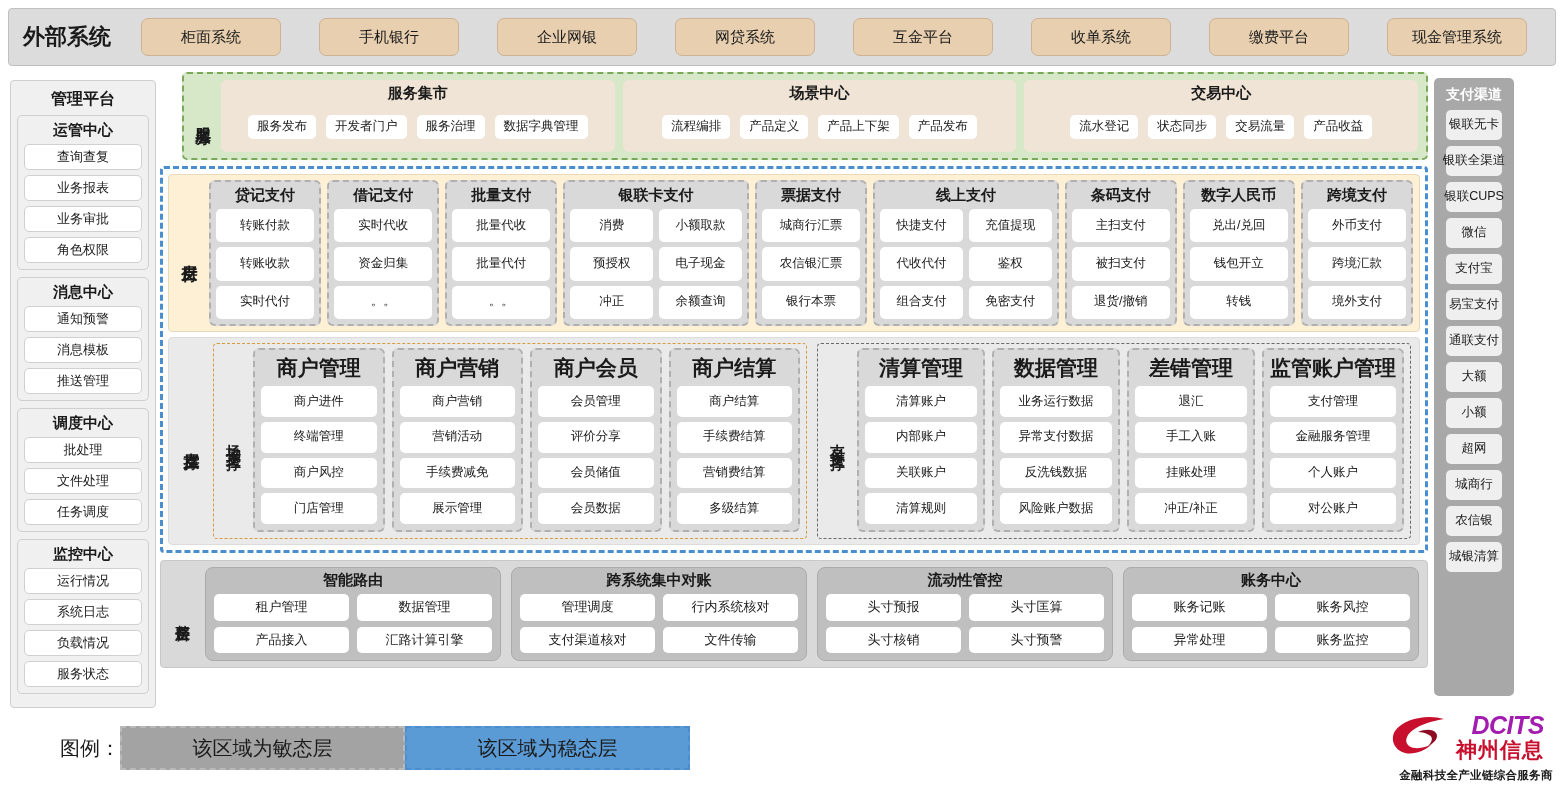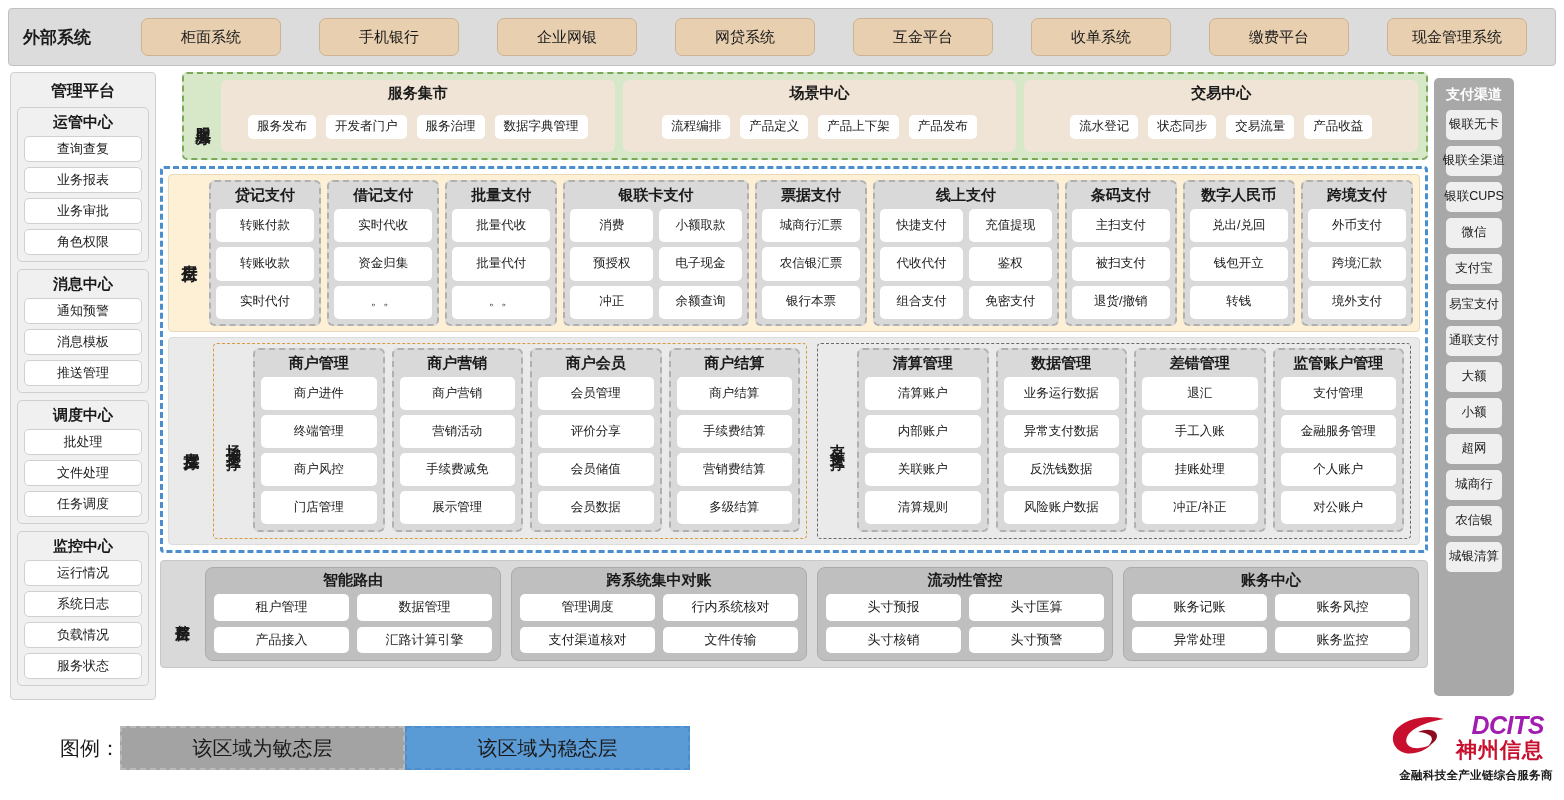--- a/index.html
+++ b/index.html
@@ -19,32 +19,32 @@
     font-size:13px;line-height:1.1;text-align:center;white-space:nowrap;
     box-sizing:border-box;
   }
 
   
   .ext-bar{
     position:absolute;left:8px;top:8px;width:1548px;height:58px;
     background:#dcdcdc;border:1px solid #c0c0c0;border-radius:4px;
     display:flex;align-items:center;box-sizing:border-box;padding:0 14px;
   }
-  .ext-title{font-size:17px;font-weight:bold;width:104px;flex:none;}
+  .ext-title{font-size:22px;font-weight:bold;width:104px;flex:none;}
   .ext-items{flex:1;display:flex;justify-content:space-around;align-items:center;gap:10px;}
   .ext-item{
     flex:1;max-width:140px;height:38px;
     background:#e8cfaf;border:1px solid #cdb394;border-radius:7px;
     display:flex;align-items:center;justify-content:center;
     font-size:15px;white-space:nowrap;box-sizing:border-box;
   }
 
   
   .left-panel{
-    position:absolute;left:10px;top:72px;width:146px;height:628px;
+    position:absolute;left:10px;top:80px;width:146px;height:628px;
     background:#f0f0f0;border:1px solid #cfcfcf;border-radius:4px;
     box-sizing:border-box;padding:4px 6px;
     display:flex;flex-direction:column;
   }
   .left-title{font-size:16px;font-weight:bold;text-align:center;padding:4px 0 5px;}
   .lgroup{
     border:1px solid #cfcfcf;border-radius:5px;background:#f0f0f0;
     padding:3px 6px 6px;margin-bottom:7px;
   }
   .lgroup-title{font-size:15px;font-weight:bold;text-align:center;padding:2px 0 4px;}
@@ -121,21 +121,21 @@
   .zone-pay{border:1px dashed #6a6a6a;}
   .zone-vlabel{
     flex:none;width:26px;display:flex;align-items:center;justify-content:center;
     font-size:15px;font-weight:bold;writing-mode:vertical-rl;text-orientation:upright;
     letter-spacing:4px;
   }
   .sup-group{
     flex:1;background:#d9d9d9;border:2px dashed #b0b0b0;border-radius:6px;
     box-sizing:border-box;padding:2px 6px 6px;display:flex;flex-direction:column;
   }
-  .sup-group-title{font-size:15px;font-weight:bold;text-align:center;padding:2px 0 4px;white-space:nowrap;}
+  .sup-group-title{font-size:21px;font-weight:bold;text-align:center;padding:2px 0 4px;white-space:nowrap;}
   .sup-items{flex:1;display:flex;flex-direction:column;gap:5px;}
   .sup-items .pill{flex:1;border:none;background:#ffffff;font-size:12.5px;}
 
   
   .int-layer{
     margin-top:7px;background:#d9d9d9;border:1px solid #c8c8c8;border-radius:4px;
     box-sizing:border-box;padding:6px 8px;display:flex;align-items:stretch;gap:10px;
     height:108px;
   }
   .int-group{

